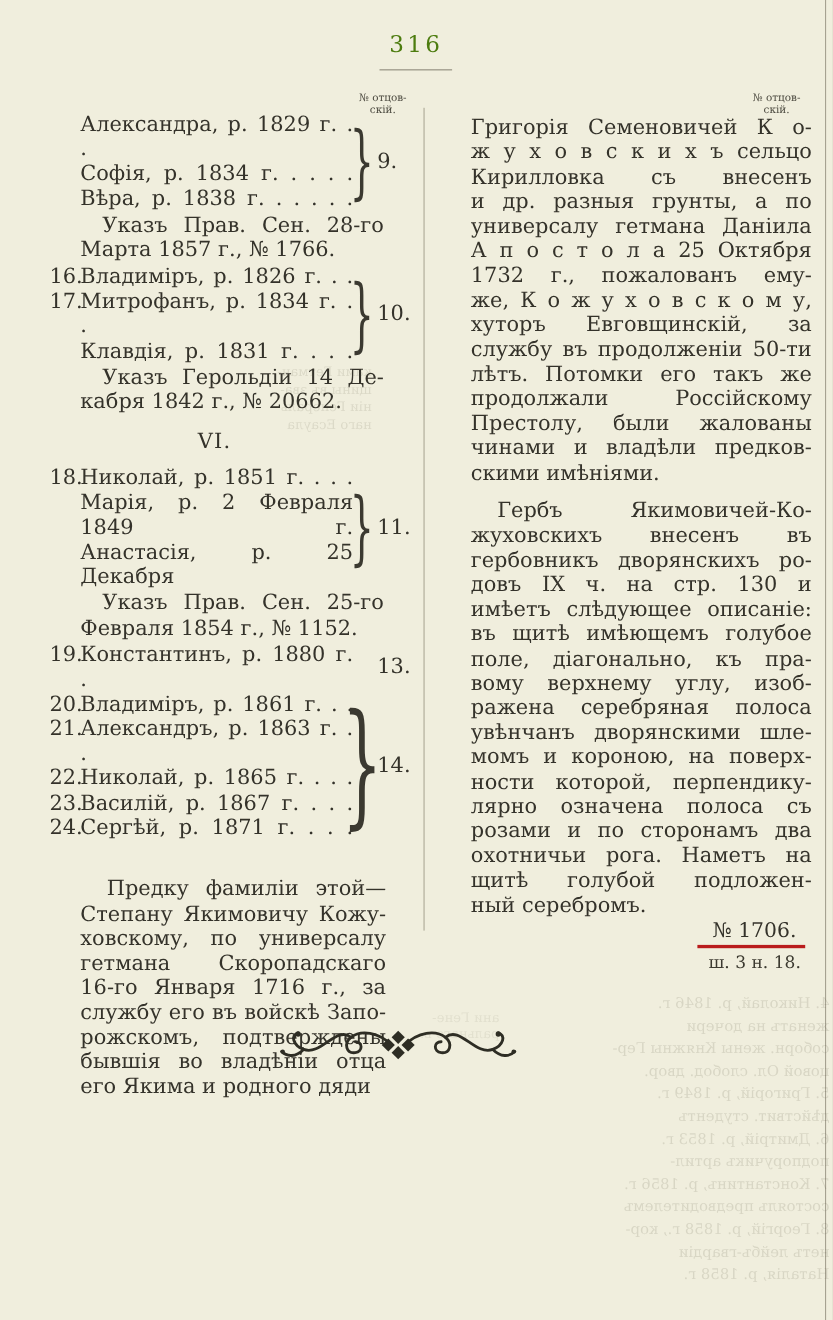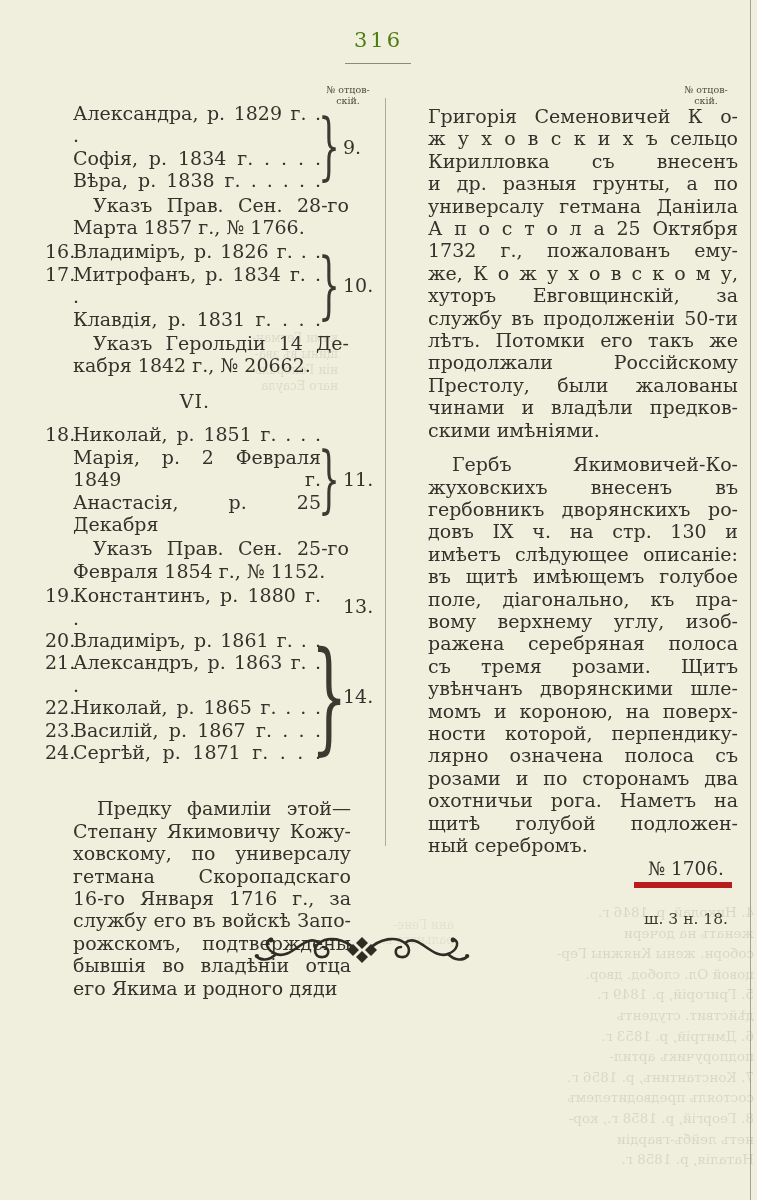--- a/index.html
+++ b/index.html
@@ -41,22 +41,22 @@
   .section-heading{text-align:center;margin:13px 30px 11px 0;letter-spacing:1px;}
   
   .para{margin-left:28px;width:278px;margin-top:34px;}
   .rightcol .para{margin-left:0;width:310px;margin-top:0;}
   .rightcol .para2{margin-top:12px;}
   .jl{display:block;text-align:justify;text-align-last:justify;}
   .jl.last{text-align-last:left;}
   .jl.ind{text-indent:24px;}
   
   .refblock{margin-top:1px;text-align:right;padding-right:6px;}
-  .refnum{display:inline-block;padding:0 8px 1px 14px;border-bottom:6px solid #b91c1c;font-size:18.5px;}
-  .refsub{font-size:15.5px;padding-right:4px;margin-top:20px;color:#3c3a30;}
+  .refnum{display:inline-block;padding:0 8px 1px 14px;border-bottom:3px solid #b91c1c;font-size:18.5px;}
+  .refsub{font-size:15.5px;padding-right:4px;margin-top:2px;color:#3c3a30;}
   
   .ornament{position:absolute;left:252px;top:928px;width:220px;height:44px;}
   
   .bleed{position:absolute;transform:scaleX(-1);color:#57543e;filter:blur(.4px);}
   .bleed div{white-space:nowrap;}
   .bleed-right{left:608px;top:902px;width:146px;font-size:13.5px;line-height:20.6px;opacity:.15;}
   .bleed-left{left:238px;top:330px;width:100px;font-size:12px;line-height:16px;opacity:.13;}
   .bleed-orn{left:284px;top:918px;width:170px;font-size:12px;line-height:15px;opacity:.09;}
 </style>
 </head>
@@ -238,21 +238,20 @@
     <div class="para para2">
       <span class="jl ind">Гербъ Якимовичей-Ко-</span>
       <span class="jl">жуховскихъ внесенъ въ</span>
       <span class="jl">гербовникъ дворянскихъ ро-</span>
       <span class="jl">довъ IX ч. на стр. 130 и</span>
       <span class="jl">имѣетъ слѣдующее описаніе:</span>
       <span class="jl">въ щитѣ имѣющемъ голубое</span>
       <span class="jl">поле, діагонально, къ пра-</span>
       <span class="jl">вому верхнему углу, изоб-</span>
       <span class="jl">ражена серебряная полоса</span>
-      <span class="jl">съ тремя розами. Щитъ</span>
       <span class="jl">увѣнчанъ дворянскими шле-</span>
       <span class="jl">момъ и короною, на поверх-</span>
       <span class="jl">ности которой, перпендику-</span>
       <span class="jl">лярно означена полоса съ</span>
       <span class="jl">розами и по сторонамъ два</span>
       <span class="jl">охотничьи рога. Наметъ на</span>
       <span class="jl">щитѣ голубой подложен-</span>
       <span class="jl last">ный серебромъ.</span>
     </div>
 

